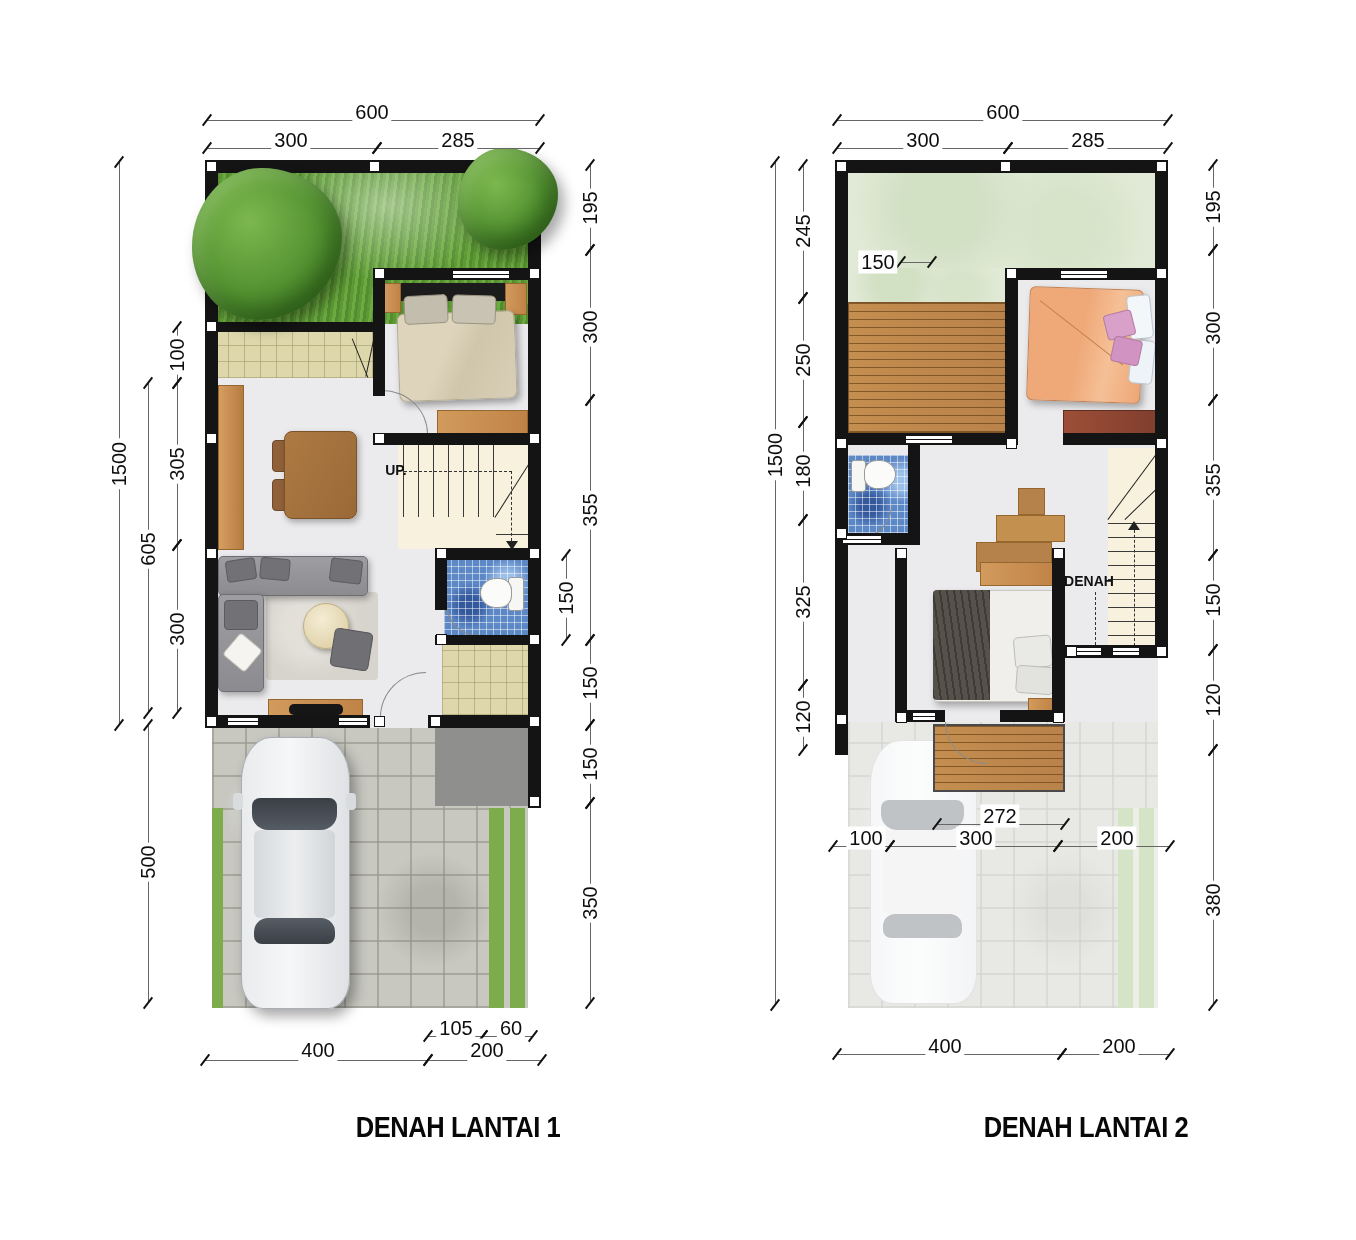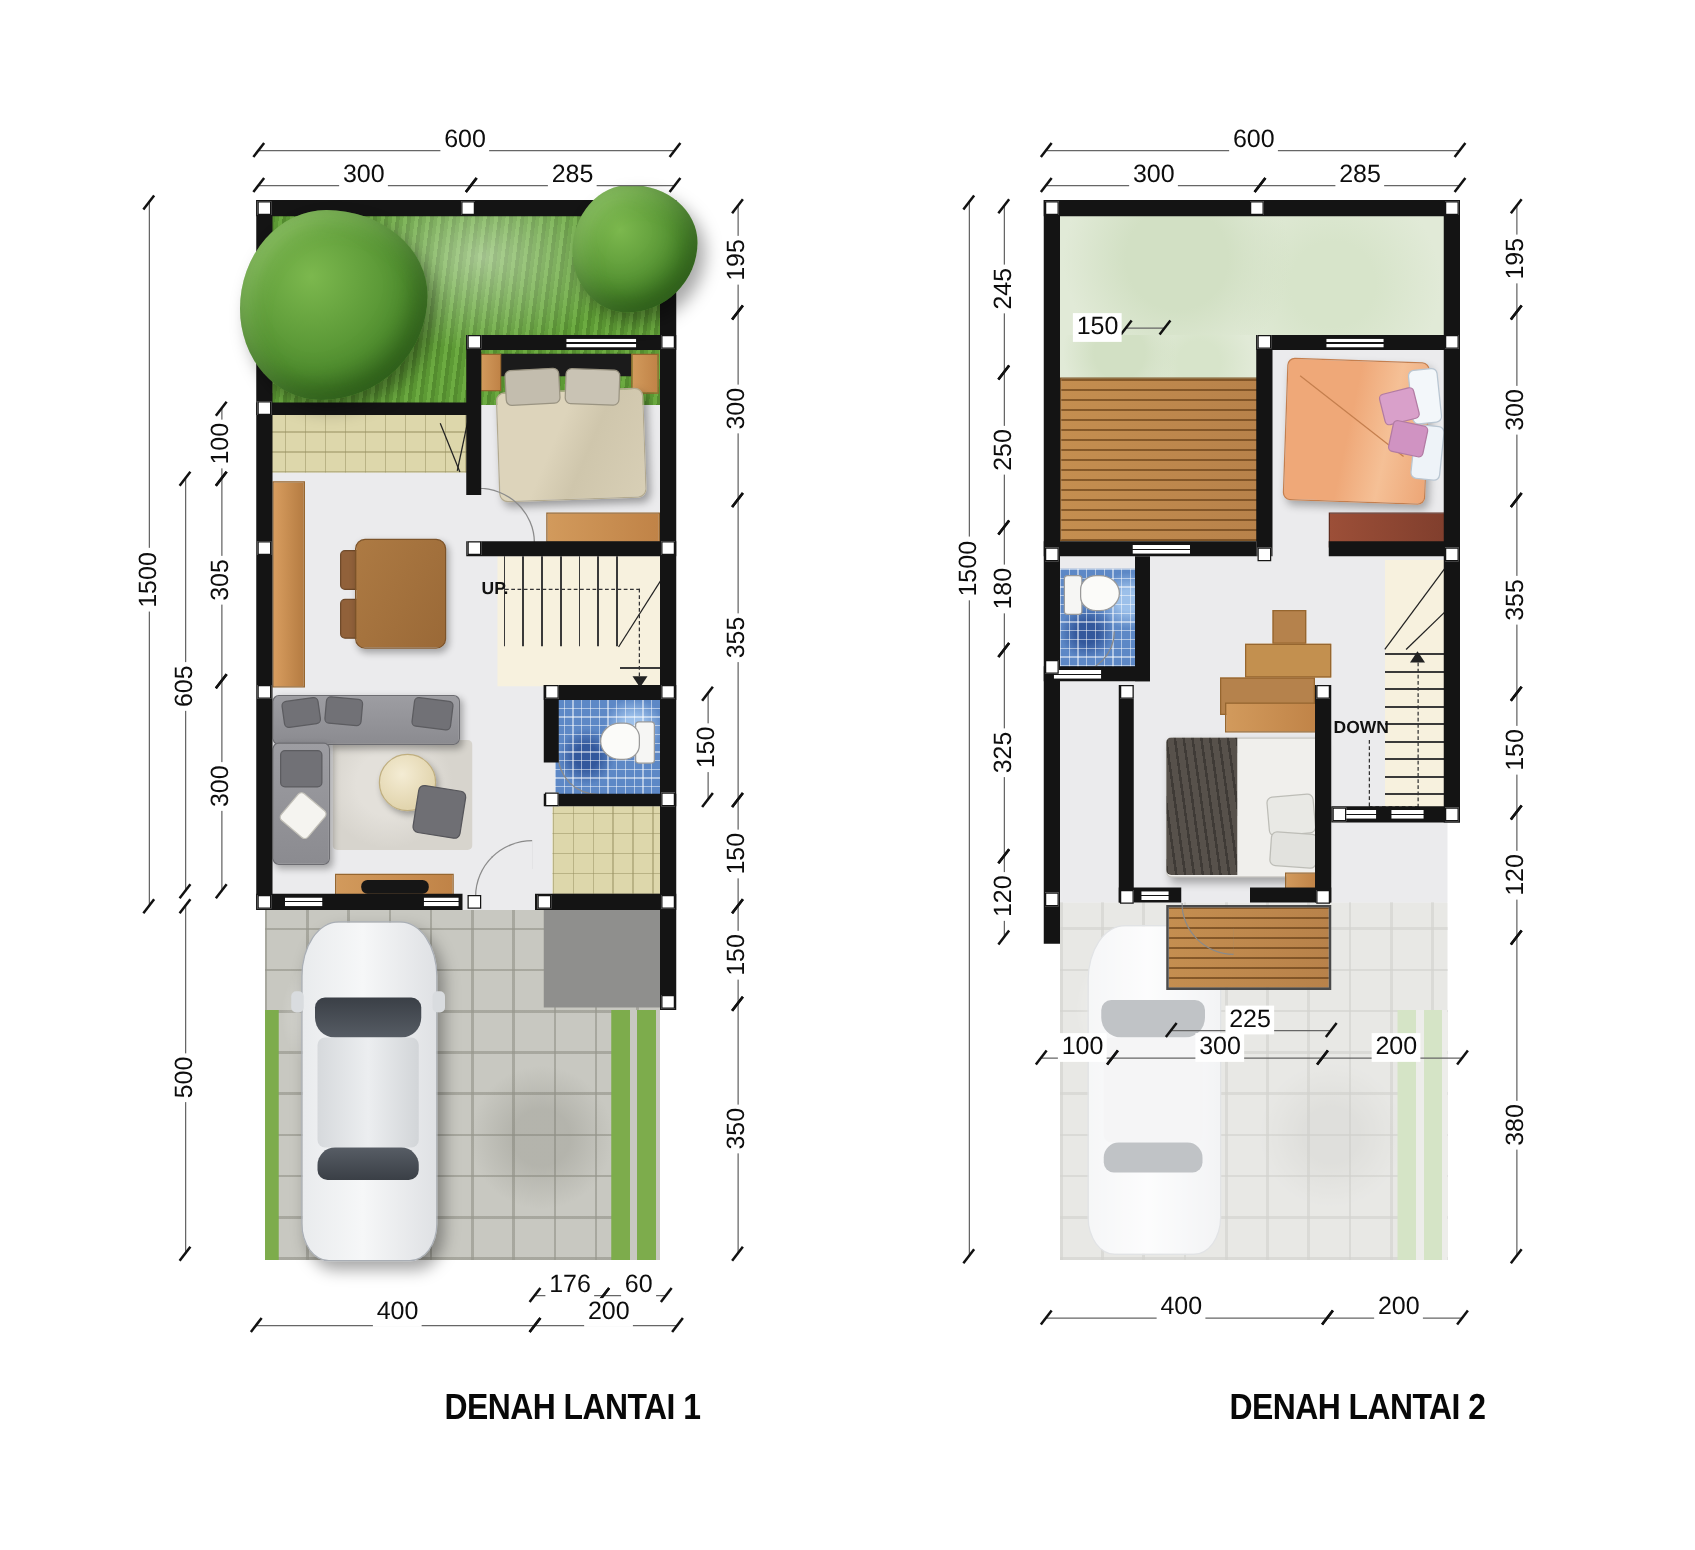--- a/index.html
+++ b/index.html
@@ -326,21 +326,21 @@
       <div class="tick" style="left: 583px; top: 724px; transform: rotate(-52deg);"></div>
       <div class="tick" style="left: 583px; top: 802px; transform: rotate(-52deg);"></div>
       <div class="dim-label vert" style="left: 590px; top: 764px;">150</div>
       <div class="dim-line" style="left: 590px; top: 803px; width: 1px; height: 200px;"></div>
       <div class="tick" style="left: 583px; top: 802px; transform: rotate(-52deg);"></div>
       <div class="tick" style="left: 583px; top: 1002px; transform: rotate(-52deg);"></div>
       <div class="dim-label vert" style="left: 590px; top: 903px;">350</div>
       <div class="dim-line" style="left: 428px; top: 1036px; width: 55px; height: 1px;"></div>
       <div class="tick" style="left: 421px; top: 1035px; transform: rotate(-52deg);"></div>
       <div class="tick" style="left: 476px; top: 1035px; transform: rotate(-52deg);"></div>
-      <div class="dim-label" style="left: 456px; top: 1028px;">176</div>
+      <div class="dim-label" style="left: 456px; top: 1028px;">105</div>
       <div class="dim-line" style="left: 483px; top: 1036px; width: 50px; height: 1px;"></div>
       <div class="tick" style="left: 476px; top: 1035px; transform: rotate(-52deg);"></div>
       <div class="tick" style="left: 526px; top: 1035px; transform: rotate(-52deg);"></div>
       <div class="dim-label" style="left: 511px; top: 1028px;">60</div>
       <div class="dim-line" style="left: 205px; top: 1060px; width: 223px; height: 1px;"></div>
       <div class="tick" style="left: 198px; top: 1059px; transform: rotate(-52deg);"></div>
       <div class="tick" style="left: 421px; top: 1059px; transform: rotate(-52deg);"></div>
       <div class="dim-label" style="left: 318px; top: 1050px;">400</div>
       <div class="dim-line" style="left: 428px; top: 1060px; width: 114px; height: 1px;"></div>
       <div class="tick" style="left: 421px; top: 1059px; transform: rotate(-52deg);"></div>
@@ -406,21 +406,21 @@
       <div class="tick" style="left: 1206px; top: 749px; transform: rotate(-52deg);"></div>
       <div class="tick" style="left: 1206px; top: 1004px; transform: rotate(-52deg);"></div>
       <div class="dim-label vert" style="left: 1213px; top: 900px;">380</div>
       <div class="dim-line" style="left: 901px; top: 262px; width: 31px; height: 1px;"></div>
       <div class="tick" style="left: 894px; top: 261px; transform: rotate(-52deg);"></div>
       <div class="tick" style="left: 925px; top: 261px; transform: rotate(-52deg);"></div>
       <div class="dim-label" style="left: 878px; top: 262px;">150</div>
       <div class="dim-line" style="left: 937px; top: 824px; width: 128px; height: 1px;"></div>
       <div class="tick" style="left: 930px; top: 823px; transform: rotate(-52deg);"></div>
       <div class="tick" style="left: 1058px; top: 823px; transform: rotate(-52deg);"></div>
-      <div class="dim-label" style="left: 1000px; top: 816px;">225</div>
+      <div class="dim-label" style="left: 1000px; top: 816px;">272</div>
       <div class="dim-line" style="left: 833px; top: 846px; width: 57px; height: 1px;"></div>
       <div class="tick" style="left: 826px; top: 845px; transform: rotate(-52deg);"></div>
       <div class="tick" style="left: 883px; top: 845px; transform: rotate(-52deg);"></div>
       <div class="dim-label" style="left: 866px; top: 838px;">100</div>
       <div class="dim-line" style="left: 890px; top: 846px; width: 168px; height: 1px;"></div>
       <div class="tick" style="left: 883px; top: 845px; transform: rotate(-52deg);"></div>
       <div class="tick" style="left: 1051px; top: 845px; transform: rotate(-52deg);"></div>
       <div class="dim-label" style="left: 976px; top: 838px;">300</div>
       <div class="dim-line" style="left: 1058px; top: 846px; width: 112px; height: 1px;"></div>
       <div class="tick" style="left: 1051px; top: 845px; transform: rotate(-52deg);"></div>
@@ -428,17 +428,17 @@
       <div class="dim-label" style="left: 1117px; top: 838px;">200</div>
       <div class="dim-line" style="left: 837px; top: 1054px; width: 225px; height: 1px;"></div>
       <div class="tick" style="left: 830px; top: 1053px; transform: rotate(-52deg);"></div>
       <div class="tick" style="left: 1055px; top: 1053px; transform: rotate(-52deg);"></div>
       <div class="dim-label" style="left: 945px; top: 1046px;">400</div>
       <div class="dim-line" style="left: 1062px; top: 1054px; width: 108px; height: 1px;"></div>
       <div class="tick" style="left: 1055px; top: 1053px; transform: rotate(-52deg);"></div>
       <div class="tick" style="left: 1163px; top: 1053px; transform: rotate(-52deg);"></div>
       <div class="dim-label" style="left: 1119px; top: 1046px;">200</div>
       <div class="room-label" style="left: 396px; top: 470px;">UP.</div>
-      <div class="room-label" style="left: 1089px; top: 581px;">DOWN</div>
+      <div class="room-label" style="left: 1089px; top: 581px;">DENAH</div>
       <div class="plan-title" style="left: 458px; top: 1127px;">DENAH LANTAI 1</div>
       <div class="plan-title" style="left: 1086px; top: 1127px;">DENAH LANTAI 2</div>
     </div>
 </div>
 
 </body></html>

